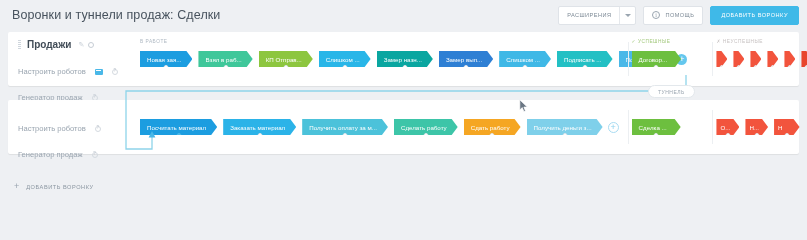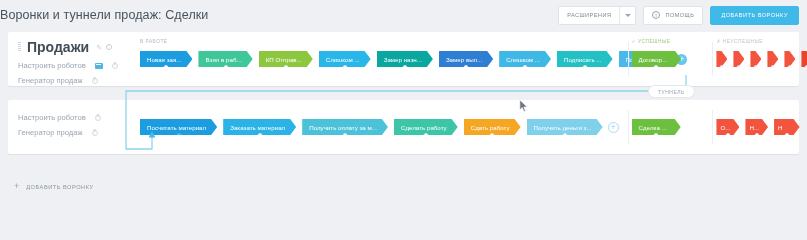--- a/index.html
+++ b/index.html
@@ -16,21 +16,21 @@
     width: 807px; height: 216px;
     background: #eef0f3;
   }
 
   
   .header {
     position: absolute;
     left: 0; top: 0;
     width: 807px; height: 30px;
     display: flex; align-items: center;
-    padding-right: 8px;
+    padding-left: 12px; padding-right: 8px;
   }
   .page-title {
     font-size: 12.5px;
     color: #47525d;
     letter-spacing: .1px;
     white-space: nowrap;
   }
   .header-actions {
     margin-left: auto;
     display: flex; align-items: center; gap: 7px;
@@ -96,31 +96,31 @@
     left: 10px; top: 7px;
     width: 112px;
   }
   .funnel-name-row { display: flex; align-items: center; gap: 4px; }
   .drag-handle {
     width: 3px; height: 10px;
     background: repeating-linear-gradient(to bottom,#cfd6dd 0 1px,transparent 1px 2px);
     margin-right: 2px;
   }
   .funnel-name {
-    font-size: 14px; font-weight: bold; color: #414c57;
+    font-size: 10px; font-weight: bold; color: #414c57;
     white-space: nowrap;
   }
   .meta-icons { display: flex; align-items: center; gap: 4px; margin-left: 3px; }
   .mi { color: #c6cdd5; font-size: 7px; line-height: 7px; }
   .mi-circle {
     width: 6px; height: 6px; border: 1px solid #c6cdd5; border-radius: 50%;
   }
   .meta-line {
     display: flex; align-items: center; gap: 9px;
-    margin-top: 6px;
+    margin-top: 17px;
   }
   .meta-link {
     font-size: 7.6px; color: #9aa5b0; white-space: nowrap;
   }
   .robot-badge {
     width: 8px; height: 6px; background: #4ab8e8; border-radius: 1px;
     position: relative;
   }
   .robot-badge::after{
     content:""; position:absolute; left:1.5px; top:1.5px;

